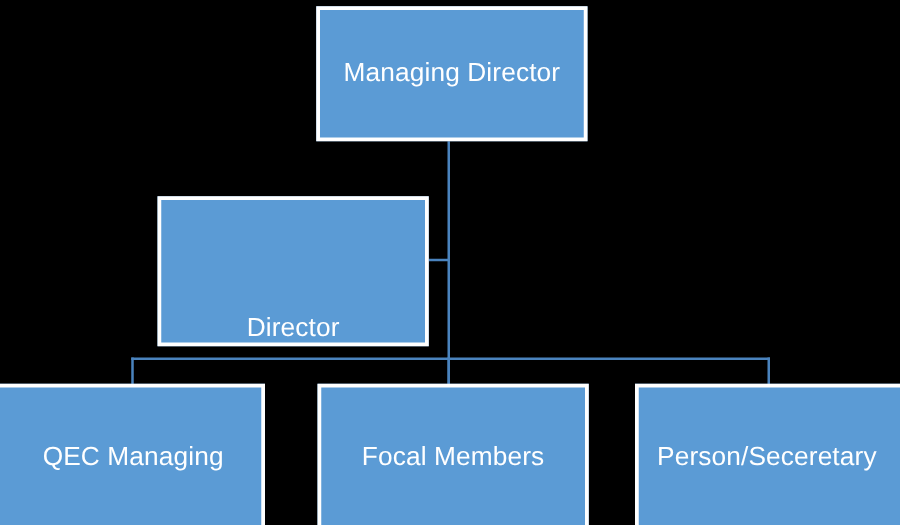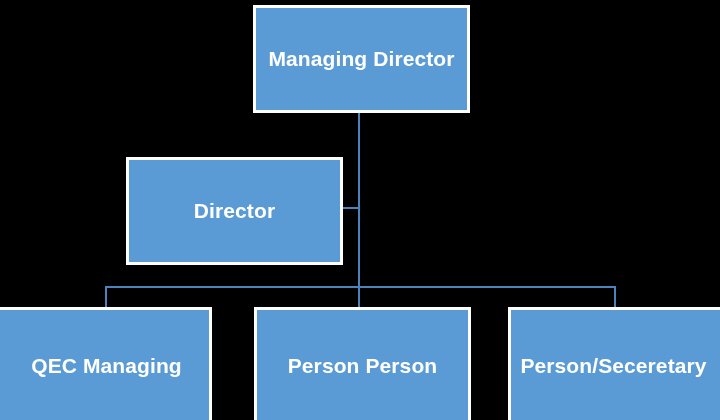--- a/index.html
+++ b/index.html
@@ -24,30 +24,30 @@
     background: #5B9BD5;
     border: 3px solid #FFFFFF;
     display: flex;
     align-items: center;
     justify-content: center;
     z-index: 3;
   }
   .org-box .org-label {
     color: #FFFFFF;
     font-size: 21px;
-    font-weight: 700;
+    font-weight: 400;
     line-height: 1.1;
     letter-spacing: 0.1px;
     white-space: nowrap;
     text-align: center;
   }
 
   
   .box-md      { left: 253px; top: 5px;   width: 217px; height: 108px; }
-  .box-dir     { left: 126px; top: 157px; width: 217px; height: 108px; }
+  .box-dir     { left: 126px; top: 157px; width: 217px; height: 120px; align-items: flex-end; }
   .box-qec     { left: -5px;  top: 307px; width: 217px; height: 118px; }
   .box-focal   { left: 254px; top: 307px; width: 217px; height: 118px; }
   .box-members { left: 508px; top: 307px; width: 217px; height: 118px; }
 
   
   .box-qec .org-label     { transform: translateX(3px); }
   .box-members .org-label { transform: translateX(-3px); }
 
   
   .conn {
@@ -87,20 +87,20 @@
 
   <div class="org-box box-dir">
     <span class="org-label">Director</span>
   </div>
 
   <div class="org-box box-qec">
     <span class="org-label">QEC Managing</span>
   </div>
 
   <div class="org-box box-focal">
-    <span class="org-label">Person Person</span>
+    <span class="org-label">Focal Members</span>
   </div>
 
   <div class="org-box box-members">
     <span class="org-label">Person/Seceretary</span>
   </div>
 
 </div>
 
 </body></html>

